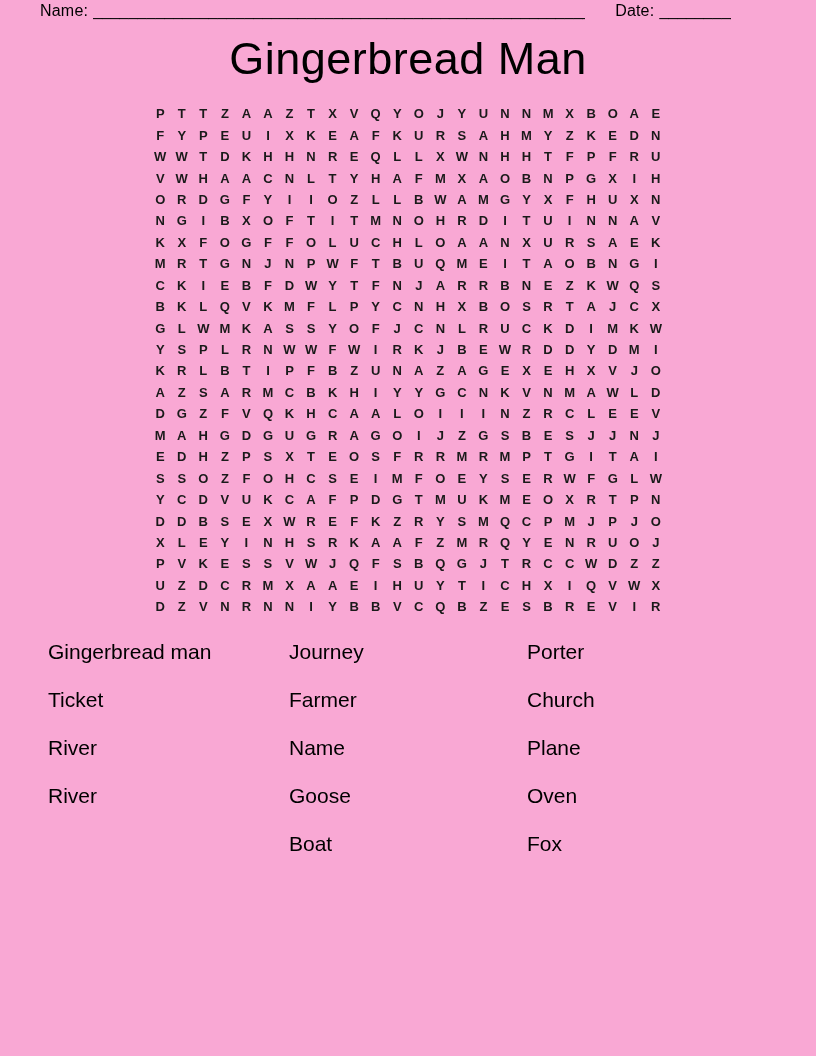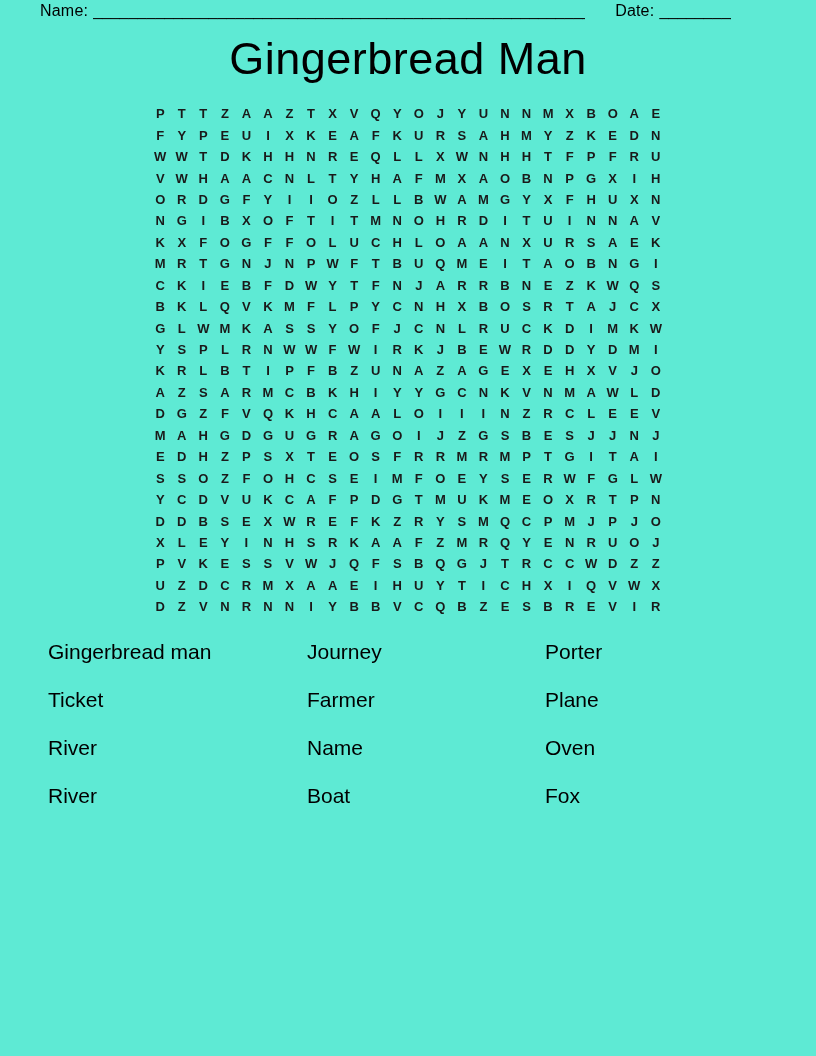--- a/index.html
+++ b/index.html
@@ -5,21 +5,21 @@
   * { margin: 0; padding: 0; box-sizing: border-box; }
   html, body { background: #ffffff; }
   body {
     width: 816px;
     height: 1056px;
     position: relative;
     font-family: "Liberation Sans", sans-serif;
     color: #000000;
     overflow: hidden;
   }
-  .page { width: 816px; height: 1056px; background: #5eead4; }
+  .page { width: 816px; height: 1056px; background: #f9a8d4; }
 
   
   .header {
     display: flex;
     align-items: flex-start;
     padding: 1px 40px 0 40px;
     font-size: 16px;
     line-height: 19px;
     white-space: nowrap;
   }
@@ -64,21 +64,21 @@
   }
 
   
   .words {
     margin-top: 21px;
     padding-left: 48px;
     display: flex;
   }
   .word-col { display: flex; flex-direction: column; }
   .word-col:nth-child(1) { width: 241px; }
-  .word-col:nth-child(2) { width: 238px; margin-left: 18px; }
+  .word-col:nth-child(2) { width: 238px; }
   .word-col:nth-child(3) { width: 240px; }
   .word {
     height: 48px;
     font-size: 21px;
     line-height: 26px;
     font-weight: 400;
     color: #000;
   }
 </style>
 </head>
@@ -727,23 +727,25 @@
       <div class="word-col">
         <div class="word">Gingerbread man</div>
         <div class="word">Ticket</div>
         <div class="word">River</div>
         <div class="word">River</div>
       </div>
       <div class="word-col">
         <div class="word">Journey</div>
         <div class="word">Farmer</div>
         <div class="word">Name</div>
+        <div class="word">Goose</div>
         <div class="word">Boat</div>
       </div>
       <div class="word-col">
         <div class="word">Porter</div>
+        <div class="word">Church</div>
         <div class="word">Plane</div>
         <div class="word">Oven</div>
         <div class="word">Fox</div>
       </div>
     </div>
 
 </div>
 
 </body></html>

